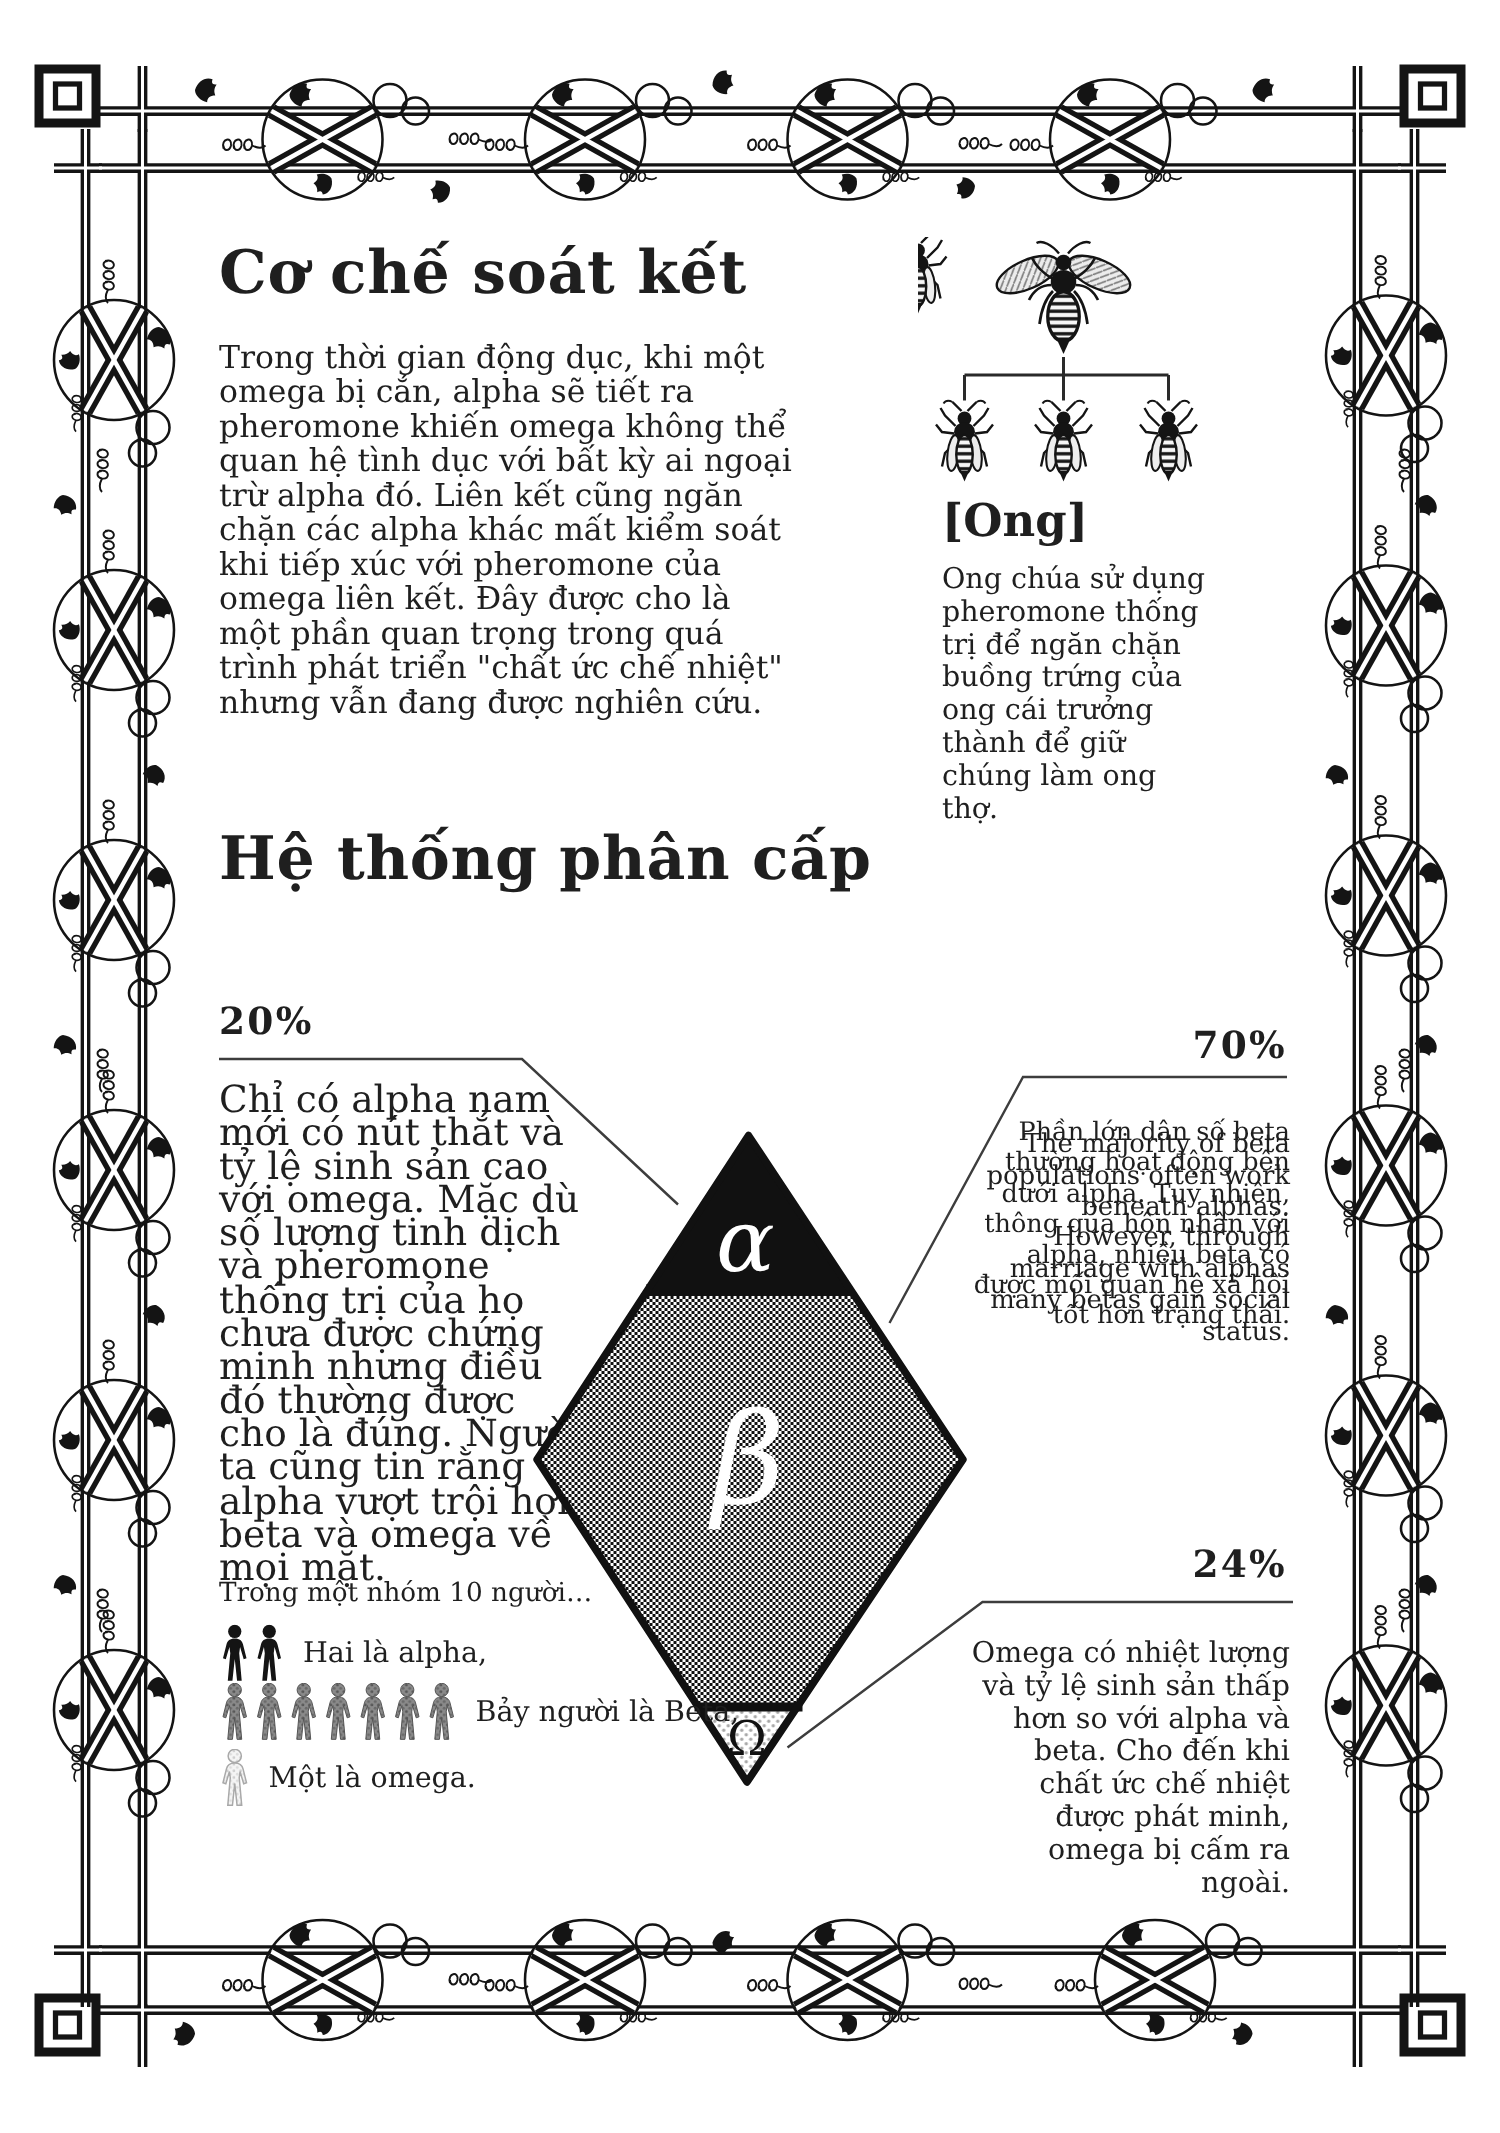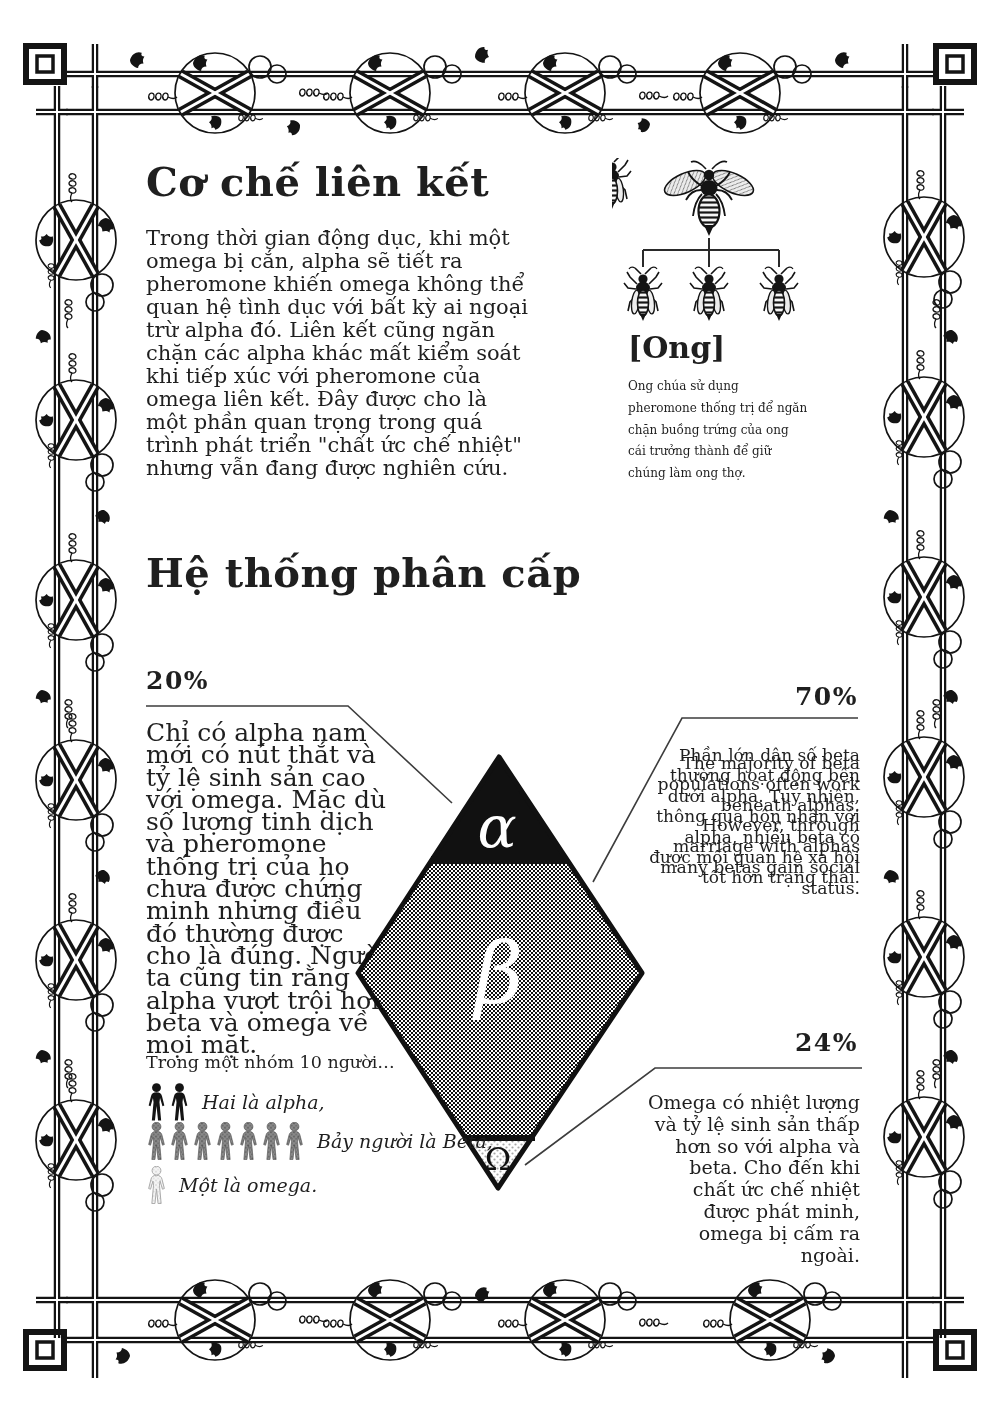--- a/index.html
+++ b/index.html
@@ -8,30 +8,30 @@
     background:#ffffff;overflow:hidden;
     font-family:"DejaVu Serif","Liberation Serif",serif;color:#1f1f1f;
   }
   .abs{position:absolute;}
   svg{display:block;}
   #deco{position:absolute;left:0;top:0;z-index:0;}
   .z{z-index:2;}
   .h1{font-size:40px;font-weight:700;letter-spacing:.5px;line-height:1.1;}
   .body-text{font-size:21px;line-height:23px;}
   .ong-title{font-size:30px;font-weight:700;}
-  .ong-body{font-size:12px;line-height:21.8px;}
+  .ong-body{font-size:19px;line-height:21.8px;}
   .pct{font-size:25px;font-weight:700;letter-spacing:1.5px;}
   .alpha-body{font-size:25px;line-height:22.3px;}
   .right{text-align:right;}
   .beta-wrap{position:absolute;}
   .beta-vi{position:relative;z-index:2;font-size:17px;line-height:20.4px;text-align:right;}
   .beta-en{position:absolute;top:8px;right:0;width:100%;z-index:1;font-size:17.3px;line-height:20.8px;text-align:right;}
   .omega-body{font-size:19px;line-height:21.8px;}
   .grp-intro{font-size:17.5px;}
-  .fig-row{display:flex;align-items:center;font-style:italic;}
+  .fig-row{display:flex;align-items:center;}
   .fig-row svg{margin-right:2px;}
   .fig-label{font-size:19px;margin-left:10px;white-space:nowrap;}
   .class-note{font-size:19.5px;line-height:23.5px;}
 </style>
 </head>
 <body>
 
 <div class="page">
 
   <svg id="deco" width="1000" height="1422" viewBox="0 0 1000 1422">
@@ -190,21 +190,21 @@
       <use href="#curl" transform="translate(640 1325)"></use>
     </g>
 
     <g fill="none" stroke="#3d3d3d" stroke-width="1.6">
       <path d="M146 706 H348 L452 803"></path>
       <path d="M858 718 H682 L593 882"></path>
       <path d="M862 1068 H655 L525 1165"></path>
     </g>
   </svg>
 
-  <div class="abs z h1" style="left:146px;top:160px;">Cơ chế liên kết</div>
+  <div class="abs z h1" style="left:146px;top:160px;">Cơ chế soát kết</div>
 
   <div class="abs z body-text" style="left:146px;top:227px;width:385px;">Trong thời gian động dục, khi một omega bị cắn, alpha sẽ tiết ra pheromone khiến omega không thể quan hệ tình dục với bất kỳ ai ngoại trừ alpha đó. Liên kết cũng ngăn chặn các alpha khác mất kiểm soát khi tiếp xúc với pheromone của omega liên kết. Đây được cho là một phần quan trọng trong quá trình phát triển "chất ức chế nhiệt" nhưng vẫn đang được nghiên cứu.</div>
 
   <svg class="abs z" style="left:612px;top:158px;" width="190" height="180" viewBox="0 0 190 180">
 
     <g>
       <g transform="translate(97 7)">
         <path d="M-3 4 C-8 -2 -14 -5 -18 -3 M3 4 C8 -2 14 -5 18 -3" fill="none" stroke="#141414" stroke-width="1.6"></path>
         <ellipse cx="-24" cy="18" rx="22" ry="9.5" transform="rotate(-24 -24 18)" fill="url(#wingHatch)" stroke="#141414" stroke-width="1.6"></ellipse>
         <ellipse cx="24" cy="18" rx="22" ry="9.5" transform="rotate(24 24 18)" fill="url(#wingHatch)" stroke="#141414" stroke-width="1.6"></ellipse>

